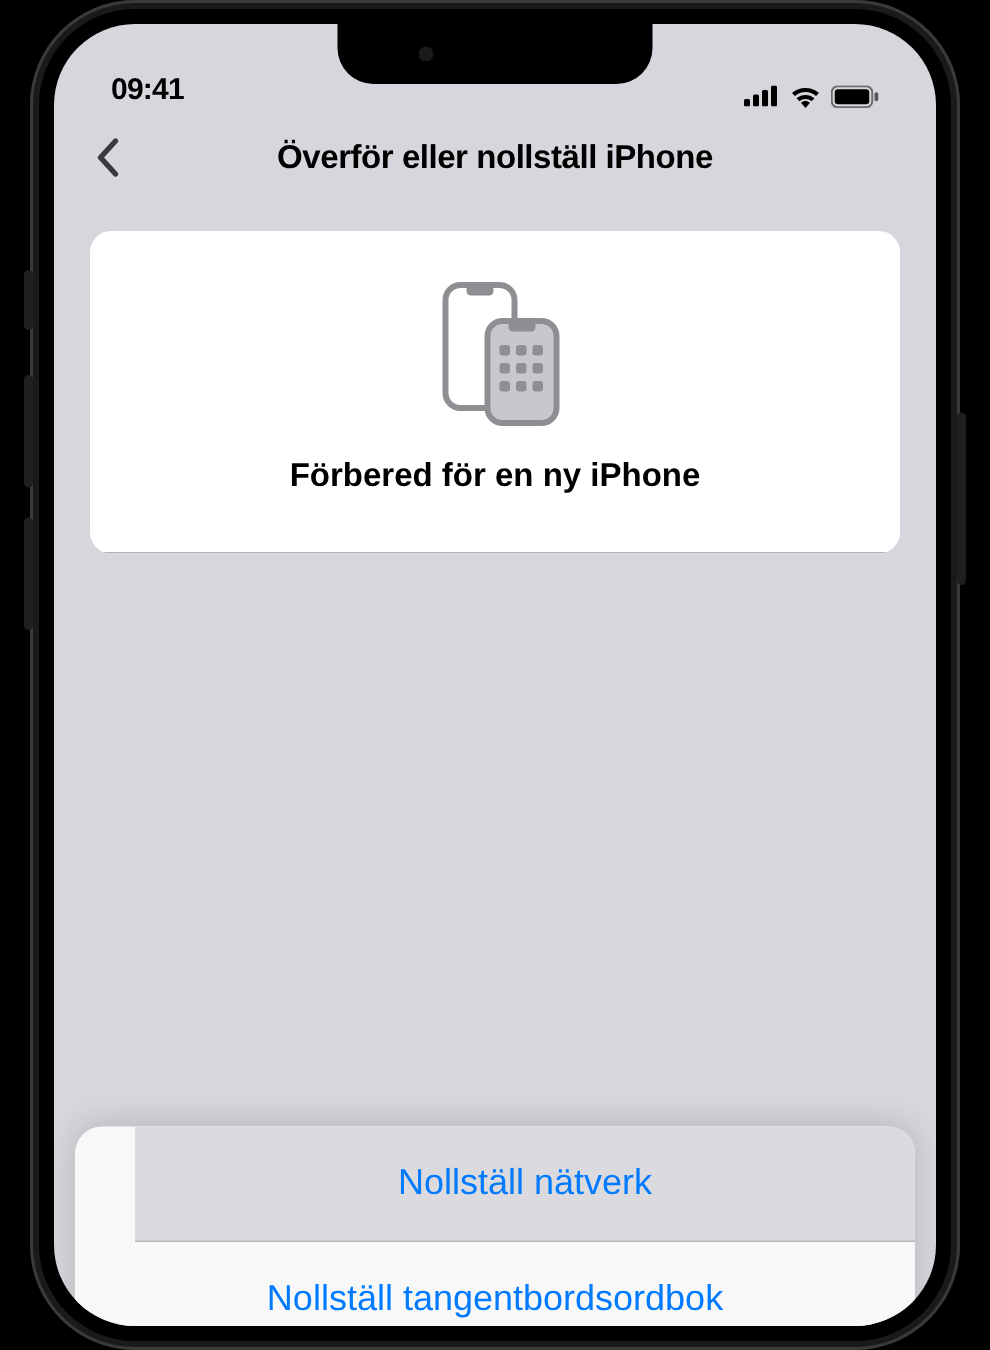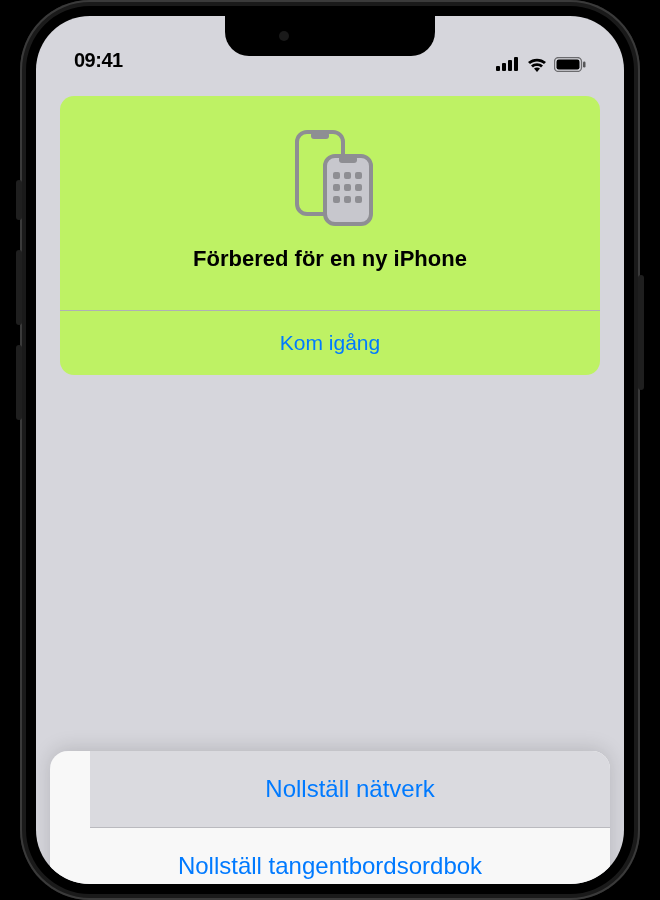--- a/index.html
+++ b/index.html
@@ -124,21 +124,21 @@
       font-size: 22px;
       font-weight: 600;
       color: #000;
       letter-spacing: -0.3px;
     }
     .content {
       padding: 20px 24px;
     }
     
     .card {
-      background: #bef264;
+      background: #ffffff;
       border-radius: 14px;
       overflow: hidden;
     }
     .card-top {
       padding: 30px 26px 26px 26px;
       text-align: center;
     }
     .devices-icon {
       display: flex;
       justify-content: center;
@@ -228,20 +228,28 @@
         <span>
           <svg class="icon-svg" width="32" height="15" viewBox="0 0 32 15">
             <rect x="0.5" y="0.5" width="27" height="14" rx="4" fill="none" stroke="#000" stroke-width="1.3" opacity="0.5"></rect>
             <rect x="2.5" y="2.5" width="23" height="10" rx="2.2" fill="#000"></rect>
             <rect x="29" y="4.5" width="2.5" height="6" rx="1.2" fill="#000" opacity="0.6"></rect>
           </svg>
         </span>
       </div>
     </div>
 
+    <div class="nav-header">
+      <div class="back-chevron">
+        <svg width="16" height="26" viewBox="0 0 16 26">
+          <polyline points="13,2 3,13 13,24" fill="none" stroke="#3a3a3c" stroke-width="3.5" stroke-linecap="round" stroke-linejoin="round"></polyline>
+        </svg>
+      </div>
+      <div class="nav-title">Överför eller nollställ iPhone</div>
+    </div>
 
     <div class="content">
       <div class="card">
         <div class="card-top">
           <div class="devices-icon">
             <svg width="110" height="100" viewBox="0 0 110 100">
 
               <rect x="22" y="6" width="46" height="82" rx="10" fill="none" stroke="#8e8e93" stroke-width="4"></rect>
               <rect x="36" y="6" width="18" height="7" rx="3" fill="#8e8e93"></rect>
 
@@ -257,21 +265,20 @@
                 <rect x="80" y="58" width="7" height="7" rx="2"></rect>
                 <rect x="58" y="70" width="7" height="7" rx="2"></rect>
                 <rect x="69" y="70" width="7" height="7" rx="2"></rect>
                 <rect x="80" y="70" width="7" height="7" rx="2"></rect>
               </g>
             </svg>
           </div>
           <div class="card-title">Förbered för en ny iPhone</div>
         </div>
         <div class="card-divider"></div>
-        <div class="card-action">Kom igång</div>
       </div>
     </div>
 
     <div class="sheet">
       <div class="sheet-item highlighted">Nollställ nätverk</div>
       <div class="sheet-item">Nollställ tangentbordsordbok</div>
     </div>
 
   </div>
 </div>

